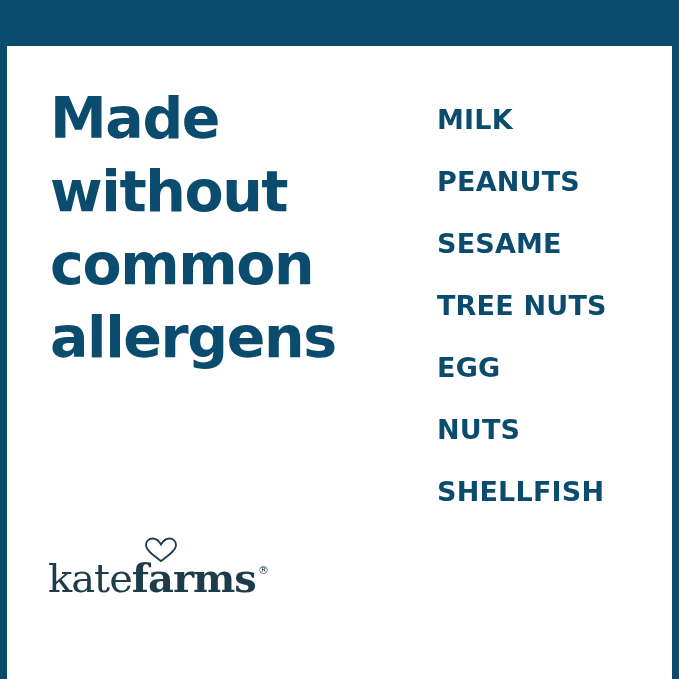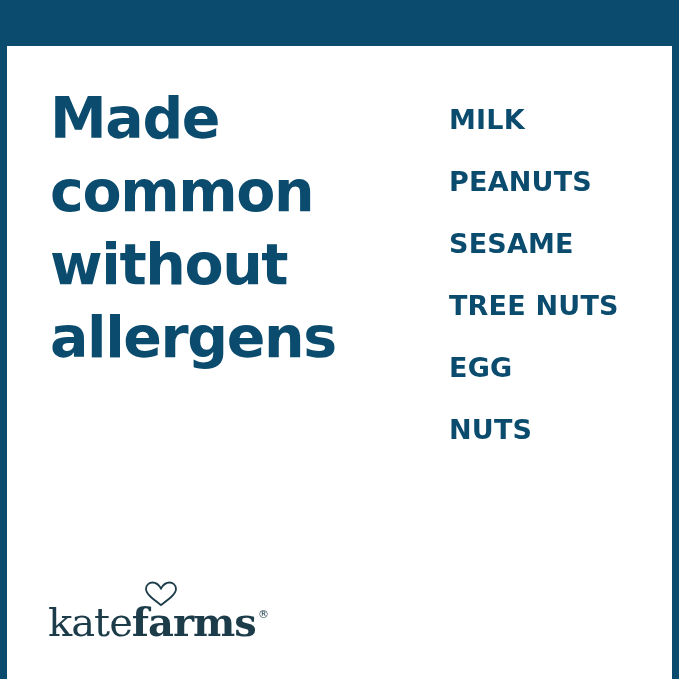--- a/index.html
+++ b/index.html
@@ -69,37 +69,35 @@
   .allergen-item {
     color: #0a4b6e;
     font-family: "DejaVu Sans", sans-serif;
     font-weight: bold;
     font-size: 27px;
     line-height: 1;
     letter-spacing: 0.2px;
     height: 62px;
     display: flex;
     align-items: center;
-    margin-left: 12px;
   }
   .logo-wrap {
     position: absolute;
     left: 48px;
     top: 558px;
     display: flex;
     align-items: flex-end;
   }
   .logo-text {
     color: #1d3c4a;
     font-family: "DejaVu Serif", serif;
     font-size: 40px;
     line-height: 1;
     letter-spacing: -1px;
     position: relative;
-    margin-top: 44px;
   }
   .logo-text .kate {
     font-weight: normal;
   }
   .logo-text .farms {
     font-weight: bold;
   }
   .logo-reg {
     color: #1d3c4a;
     font-family: "DejaVu Sans", sans-serif;
@@ -120,32 +118,33 @@
 <body>
 
 <div class="poster">
 
   <div class="top-bar"></div>
   <div class="side-left"></div>
   <div class="side-right"></div>
 
   <div class="headline">
     <span class="line">Made</span>
+    <span class="line">without</span>
     <span class="line">common</span>
-    <span class="line">without</span>
     <span class="line">allergens</span>
   </div>
 
   <div class="allergen-list">
     <div class="allergen-item">MILK</div>
     <div class="allergen-item">PEANUTS</div>
     <div class="allergen-item">SESAME</div>
     <div class="allergen-item">TREE NUTS</div>
     <div class="allergen-item">EGG</div>
     <div class="allergen-item">NUTS</div>
+    <div class="allergen-item">SHELLFISH</div>
   </div>
 
   <div class="logo-wrap">
     <div class="logo-text">
       <svg class="heart-icon" viewBox="0 0 34 26">
         <path d="M17 24 C 9 18, 2 13, 2 8 C 2 3.5, 5.5 1.5, 8.5 1.5 C 12 1.5, 15 4, 17 7.5 C 19 4, 22 1.5, 25.5 1.5 C 28.5 1.5, 32 3.5, 32 8 C 32 13, 25 18, 17 24 Z" fill="none" stroke="#1d3c4a" stroke-width="1.8"></path>
       </svg>
       <span class="kate">kate</span><span class="farms">farms</span>
     </div>
     <span class="logo-reg">®</span>

